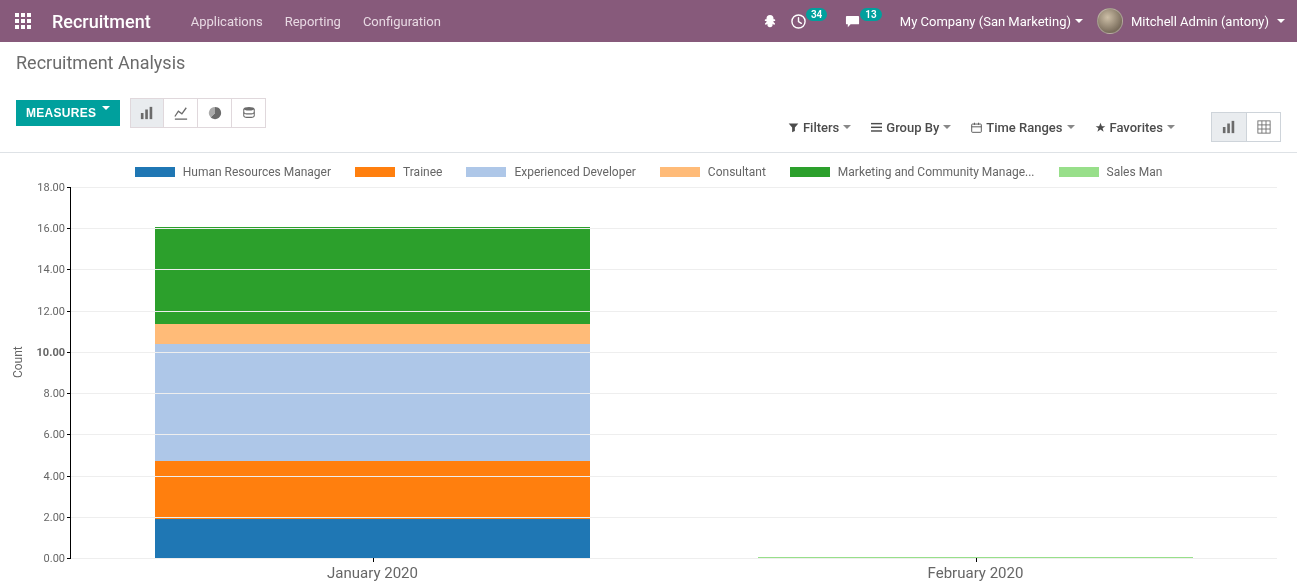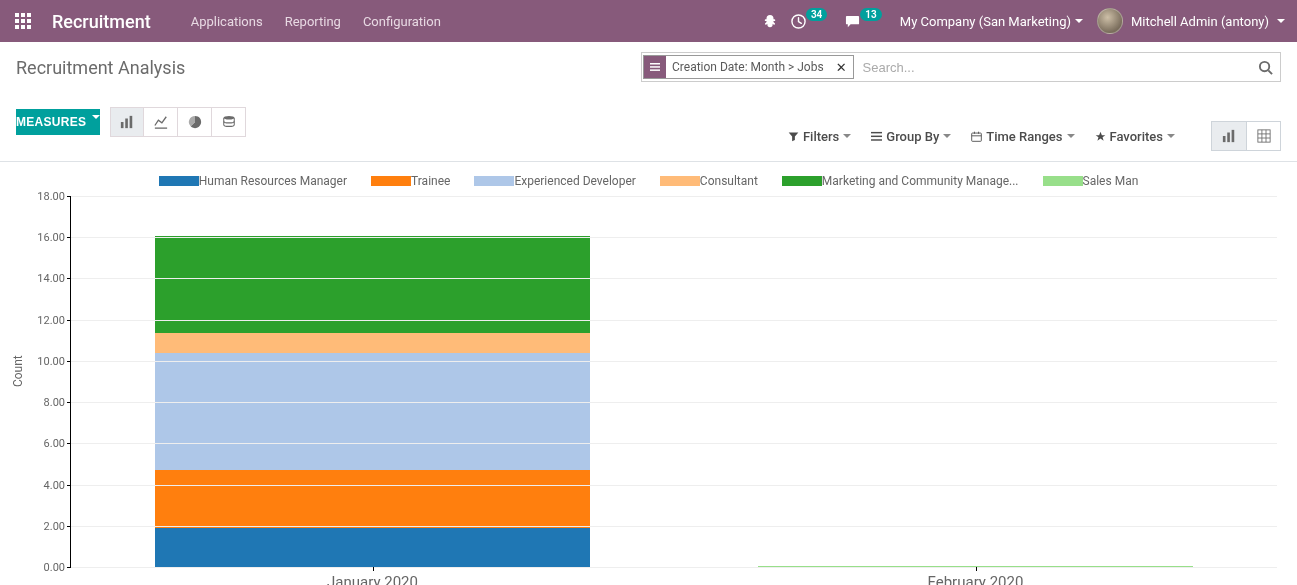--- a/index.html
+++ b/index.html
@@ -26,37 +26,37 @@
   .search-area { margin-left:auto; display:flex; align-items:center; border:1px solid #ccc; height:30px; width:640px; position:relative;}
   .facet { display:flex; align-items:stretch; border:1px solid #999; margin:1px; height: calc(100% - 4px);}
   .facet-icon { background:#875a7b; color:#fff; width:22px; display:flex; align-items:center; justify-content:center;}
   .facet-label { padding:0 6px; display:flex; align-items:center; color:#5a5a5a; font-size:12px;}
   .facet-remove { padding:0 6px; display:flex; align-items:center; color:#333; cursor:pointer; font-size:13px;}
   .search-input { border:none; outline:none; flex:1; padding:0 8px; font-size:13px; color:#555;}
   .search-input::placeholder { color:#aaa; }
   .search-btn { width:30px; display:flex; align-items:center; justify-content:center; color:#6b6b6b; cursor:pointer;}
   
   .cp-bottom { display:flex; align-items:center; padding: 4px 16px 10px 16px; border-bottom:1px solid #dee2e6;}
-  .measures-btn { background:#00a09d; color:#fff; border:none; padding:6px 0; font-size:12px; font-weight:600; letter-spacing:0.3px; cursor:pointer; display:flex; align-items:flex-start; gap:6px;}
+  .measures-btn { background:#00a09d; color:#fff; border:none; padding:6px 10px; font-size:12px; font-weight:600; letter-spacing:0.3px; cursor:pointer; display:flex; align-items:flex-start; gap:6px;}
   .btn-group { display:flex; margin-left:10px; }
   .icon-btn { width:34px; height:30px; border:1px solid #e0d8dc; background:#fff; display:flex; align-items:center; justify-content:center; cursor:pointer; color:#6b6b6b;}
   .icon-btn.active { background:#e9ecef; }
   .icon-btn + .icon-btn { border-left:none; }
   .toolbar-filters { margin-left:auto; display:flex; gap:20px; align-items:center; padding-left:20px;margin-top:29px;}
   .filter-dd { display:flex; align-items:center; gap:4px; color:#4c4c4c; cursor:pointer; font-size:13px; font-weight:500;}
   .caret-grey { width:0; height:0; border-left:4px solid transparent; border-right:4px solid transparent; border-top:4px solid #888; display:inline-block;}
   .view-switcher { display:flex; border:1px solid #ced4da; margin-left:16px;}
   .view-btn { width:34px; height:28px; display:flex; align-items:center; justify-content:center; cursor:pointer; color:#6b6b6b;}
   .view-btn.active { background:#e9ecef;}
   .view-btn + .view-btn { border-left:1px solid #ced4da; }
   
   
   .chart-wrap { padding: 6px 10px 10px 10px; }
   .legend { display:flex; justify-content:center; gap:24px; padding:6px 0 8px 0; flex-wrap:wrap;}
-  .legend-item { display:flex; align-items:center; font-size:12px; color:#666;}
+  .legend-item { display:flex; align-items:center; gap:8px; font-size:12px; color:#666;}
   .swatch { width:40px; height:10px; }
   .chart-body { position:relative; height:400px; margin-left:60px; margin-right:10px;}
   .y-axis-label { position:absolute; left:-52px; top:50%; transform: rotate(-90deg) translateX(50%); transform-origin: left center; font-size:12px; color:#666;}
   .plot { position:absolute; left:0; top:0; right:0; bottom:28px; border-left:1px solid #000; border-bottom:1px solid #000;}
   .gridline { position:absolute; left:0; right:0; border-top:1px solid #eee; }
   .y-tick-label { position:absolute; right:100%; padding-right:6px; font-size:11px; color:#666; transform:translateY(-50%); white-space:nowrap;}
   .y-tick-mark { position:absolute; left:-4px; width:4px; border-top:1px solid #000;}
   .x-tick-mark { position:absolute; bottom:-4px; height:4px; border-left:1px solid #000;}
   .bars-area { position:absolute; left:0; right:0; top:0; bottom:0;}
   .bar-col { position:absolute; bottom:0; display:flex; flex-direction:column-reverse;}
@@ -113,40 +113,20 @@
     <div class="user-menu">
       <div class="avatar"></div>
       <span>Mitchell Admin (antony)</span>
       <span class="caret"></span>
     </div>
   </div>
 </div>
 
 <div class="cp-top">
   <div class="breadcrumb">Recruitment Analysis</div>
-  <div class="search-area">
-    <div class="facet">
-      <div class="facet-icon">
-        <svg width="12" height="12" viewBox="0 0 12 12" fill="#fff">
-            <rect x="1" y="2" width="10" height="1.5"></rect>
-            <rect x="1" y="5.2" width="10" height="1.5"></rect>
-            <rect x="1" y="8.4" width="10" height="1.5"></rect>
-          </svg>
-      </div>
-      <div class="facet-label">Creation Date: Month &gt; Jobs</div>
-      <div class="facet-remove">✕</div>
-    </div>
-    <input class="search-input" placeholder="Search..." style="">
-    <div class="search-btn">
-      <svg width="15" height="15" viewBox="0 0 16 16" fill="none" stroke="#6b6b6b" stroke-width="2">
-          <circle cx="7" cy="7" r="5"></circle>
-          <line x1="11" y1="11" x2="15" y2="15"></line>
-        </svg>
-    </div>
-  </div>
 </div>
 
 <div class="cp-bottom">
   <button class="measures-btn">
     <span>MEASURES</span>
     <span class="caret"></span>
   </button>
   <div class="btn-group">
     <div class="icon-btn active">
       <svg width="14" height="14" viewBox="0 0 16 16" fill="#6b6b6b">
@@ -282,21 +262,21 @@
         <div class="gridline" style="top: 77.7778%;"></div>
         <div class="y-tick-label" style="top: 77.7778%;">4.00</div>
         <div class="y-tick-mark" style="top: 77.7778%;"></div>
         <div class="gridline" style="top: 66.6667%;"></div>
         <div class="y-tick-label" style="top: 66.6667%;">6.00</div>
         <div class="y-tick-mark" style="top: 66.6667%;"></div>
         <div class="gridline" style="top: 55.5556%;"></div>
         <div class="y-tick-label" style="top: 55.5556%;">8.00</div>
         <div class="y-tick-mark" style="top: 55.5556%;"></div>
         <div class="gridline" style="top: 44.4444%;"></div>
-        <div class="y-tick-label" style="top: 44.4444%;">10.00</div>
+        <div class="y-tick-label" style="top: 44.4444%; font-weight: bold;">10.00</div>
         <div class="y-tick-mark" style="top: 44.4444%;"></div>
         <div class="gridline" style="top: 33.3333%;"></div>
         <div class="y-tick-label" style="top: 33.3333%;">12.00</div>
         <div class="y-tick-mark" style="top: 33.3333%;"></div>
         <div class="gridline" style="top: 22.2222%;"></div>
         <div class="y-tick-label" style="top: 22.2222%;">14.00</div>
         <div class="y-tick-mark" style="top: 22.2222%;"></div>
         <div class="gridline" style="top: 11.1111%;"></div>
         <div class="y-tick-label" style="top: 11.1111%;">16.00</div>
         <div class="y-tick-mark" style="top: 11.1111%;"></div>

